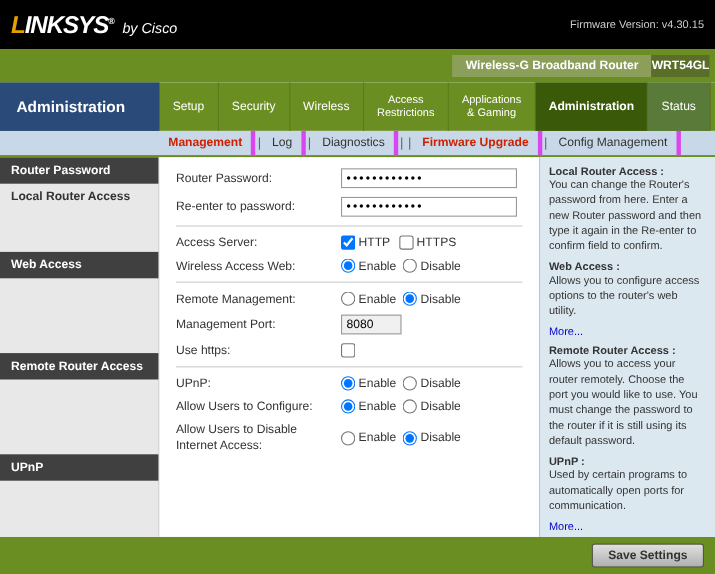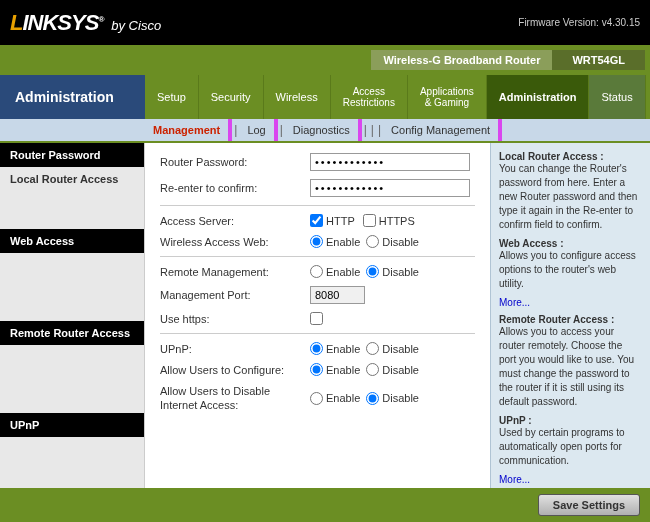--- a/index.html
+++ b/index.html
@@ -9,39 +9,39 @@
     #header { background: #000; height: 45px; display: flex; align-items: center; justify-content: space-between; padding: 0 10px; }
     #linksys-logo { color: #fff; font-size: 22px; font-weight: bold; font-style: italic; letter-spacing: -1px; }
     #linksys-logo span { color: #e8a000; }
     #by-cisco { color: #fff; font-size: 13px; margin-left: 4px; font-style: italic; }
     #firmware-version { color: #ccc; font-size: 10px; }
 
     
     #top-nav { background: #6b8e23; height: 30px; display: flex; align-items: center; justify-content: flex-end; padding-right: 5px; }
     #router-info { display: flex; align-items: center; gap: 0; }
     #router-name { background: #8b9e5a; color: #fff; padding: 4px 12px; font-size: 11px; font-weight: bold; }
-    #router-model { background: #5a6e2a; color: #fff; padding: 4px 20px; font-size: 11px; font-weight: bold; }
+    #router-model { background: #5a6e2a; color: #fff; padding: 4px 0; font-size: 11px; font-weight: bold; }
     #admin-sidebar-title { background: #2a4a7a; color: #fff; font-size: 14px; font-weight: bold; padding: 0 15px; display: flex; align-items: center; width: 145px; flex-shrink: 0; }
     #nav-tabs { display: flex; align-items: stretch; flex: 1; }
     .nav-tab { color: #fff; font-size: 11px; padding: 0 12px; display: flex; align-items: center; justify-content: center; cursor: pointer; text-align: center; border-right: 1px solid #5a7a1a; }
     .nav-tab:hover, .nav-tab.active { background: #4a6a0a; }
     .nav-tab.active { background: #3a5a0a; font-weight: bold; }
 
     
     #sub-nav { background: #c8d8e8; display: flex; height: 24px; align-items: center; padding-left: 145px; border-bottom: 2px solid #6b8e23; }
     .sub-tab { font-size: 11px; color: #333; padding: 0 8px; cursor: pointer; border-right: 4px solid #d946ef; height: 100%; display: flex; align-items: center; }
     .sub-tab.active { color: #cc2200; font-weight: bold; }
     .sub-sep { color: #666; padding: 0 2px; }
 
     
     #content-wrapper { display: flex; height: calc(522px - 45px - 30px - 44px - 24px - 34px); }
 
     
     #left-sidebar { width: 145px; background: #e8e8e8; border-right: 1px solid #ccc; }
-    .sidebar-section { background: #000000; color: #fff; font-size: 11px; font-weight: bold; padding: 6px 10px; margin-top: 0; }
+    .sidebar-section { background: #404040; color: #fff; font-size: 11px; font-weight: bold; padding: 6px 10px; margin-top: 0; }
     .sidebar-section:not(:first-child) { margin-top: 8px; }
     .sidebar-label { font-size: 11px; color: #333; padding: 6px 10px; font-weight: bold; }
 
     
     #main-content { flex: 1; padding: 10px 15px; background: #fff; overflow-y: auto; }
     .form-row { display: flex; align-items: center; margin-bottom: 8px; }
     .form-label { width: 150px; font-size: 11px; color: #333; flex-shrink: 0; }
     .form-value { display: flex; align-items: center; gap: 8px; }
     .password-field { background: #fff; border: 1px solid #999; padding: 2px 4px; font-size: 11px; width: 160px; }
     .section-divider { border-top: 1px solid #ccc; margin: 8px 0; }
@@ -98,20 +98,21 @@
 </div>
 
 <div id="sub-nav">
   <span class="sub-tab active">Management</span>
   <span class="sub-sep">|</span>
   <span class="sub-tab">Log</span>
   <span class="sub-sep">|</span>
   <span class="sub-tab">Diagnostics</span>
   <span class="sub-sep">|</span>
   <span class="sub-sep">|</span>
+  <span class="sub-tab" style="color:#cc2200;font-weight:bold;">Firmware Upgrade</span>
   <span class="sub-sep">|</span>
   <span class="sub-tab">Config Management</span>
 </div>
 
 <div id="content-wrapper" style="display:flex;height:345px;">
 
   <div id="left-sidebar">
     <div class="sidebar-section">Router Password</div>
     <div class="sidebar-label">Local Router Access</div>
     <div style="height:28px;"></div>
@@ -124,21 +125,21 @@
 
   <div id="main-content">
 
     <div class="form-row">
       <div class="form-label">Router Password:</div>
       <div class="form-value">
         <input type="password" class="password-field" value="password1234" style="letter-spacing: 2px;">
       </div>
     </div>
     <div class="form-row">
-      <div class="form-label">Re-enter to confirm:</div>
+      <div class="form-label">Re-enter to password:</div>
       <div class="form-value">
         <input type="password" class="password-field" value="password1234" style="letter-spacing: 2px;">
       </div>
     </div>
 
     <div class="section-divider"></div>
 
     <div class="form-row">
       <div class="form-label">Access Server:</div>
       <div class="form-value">

